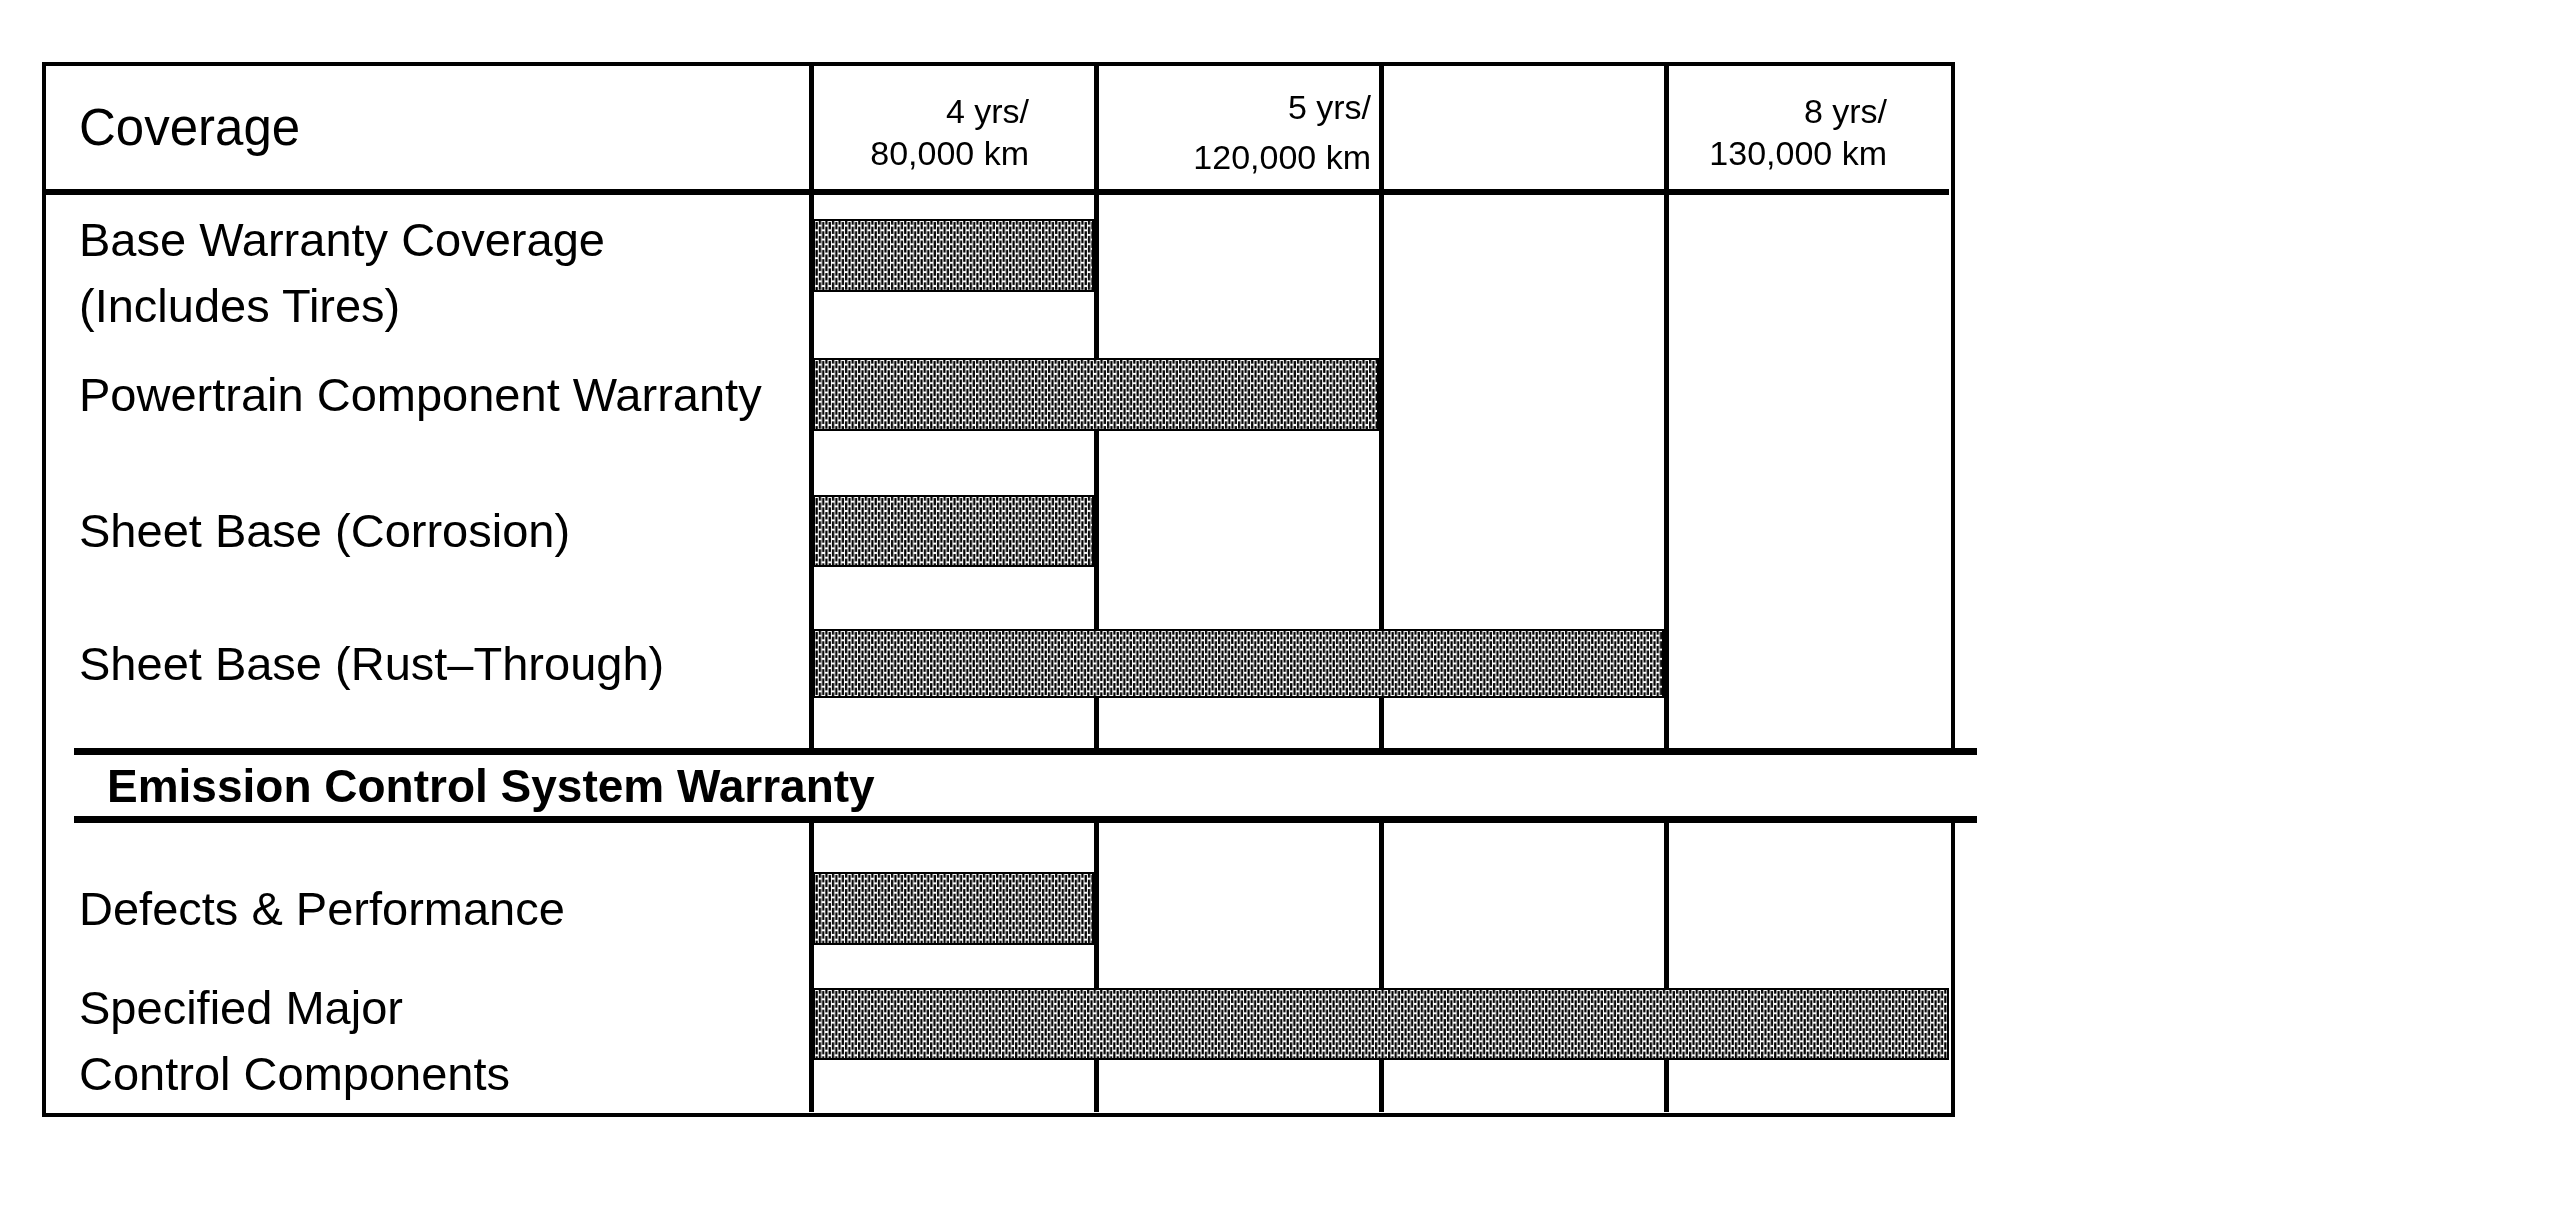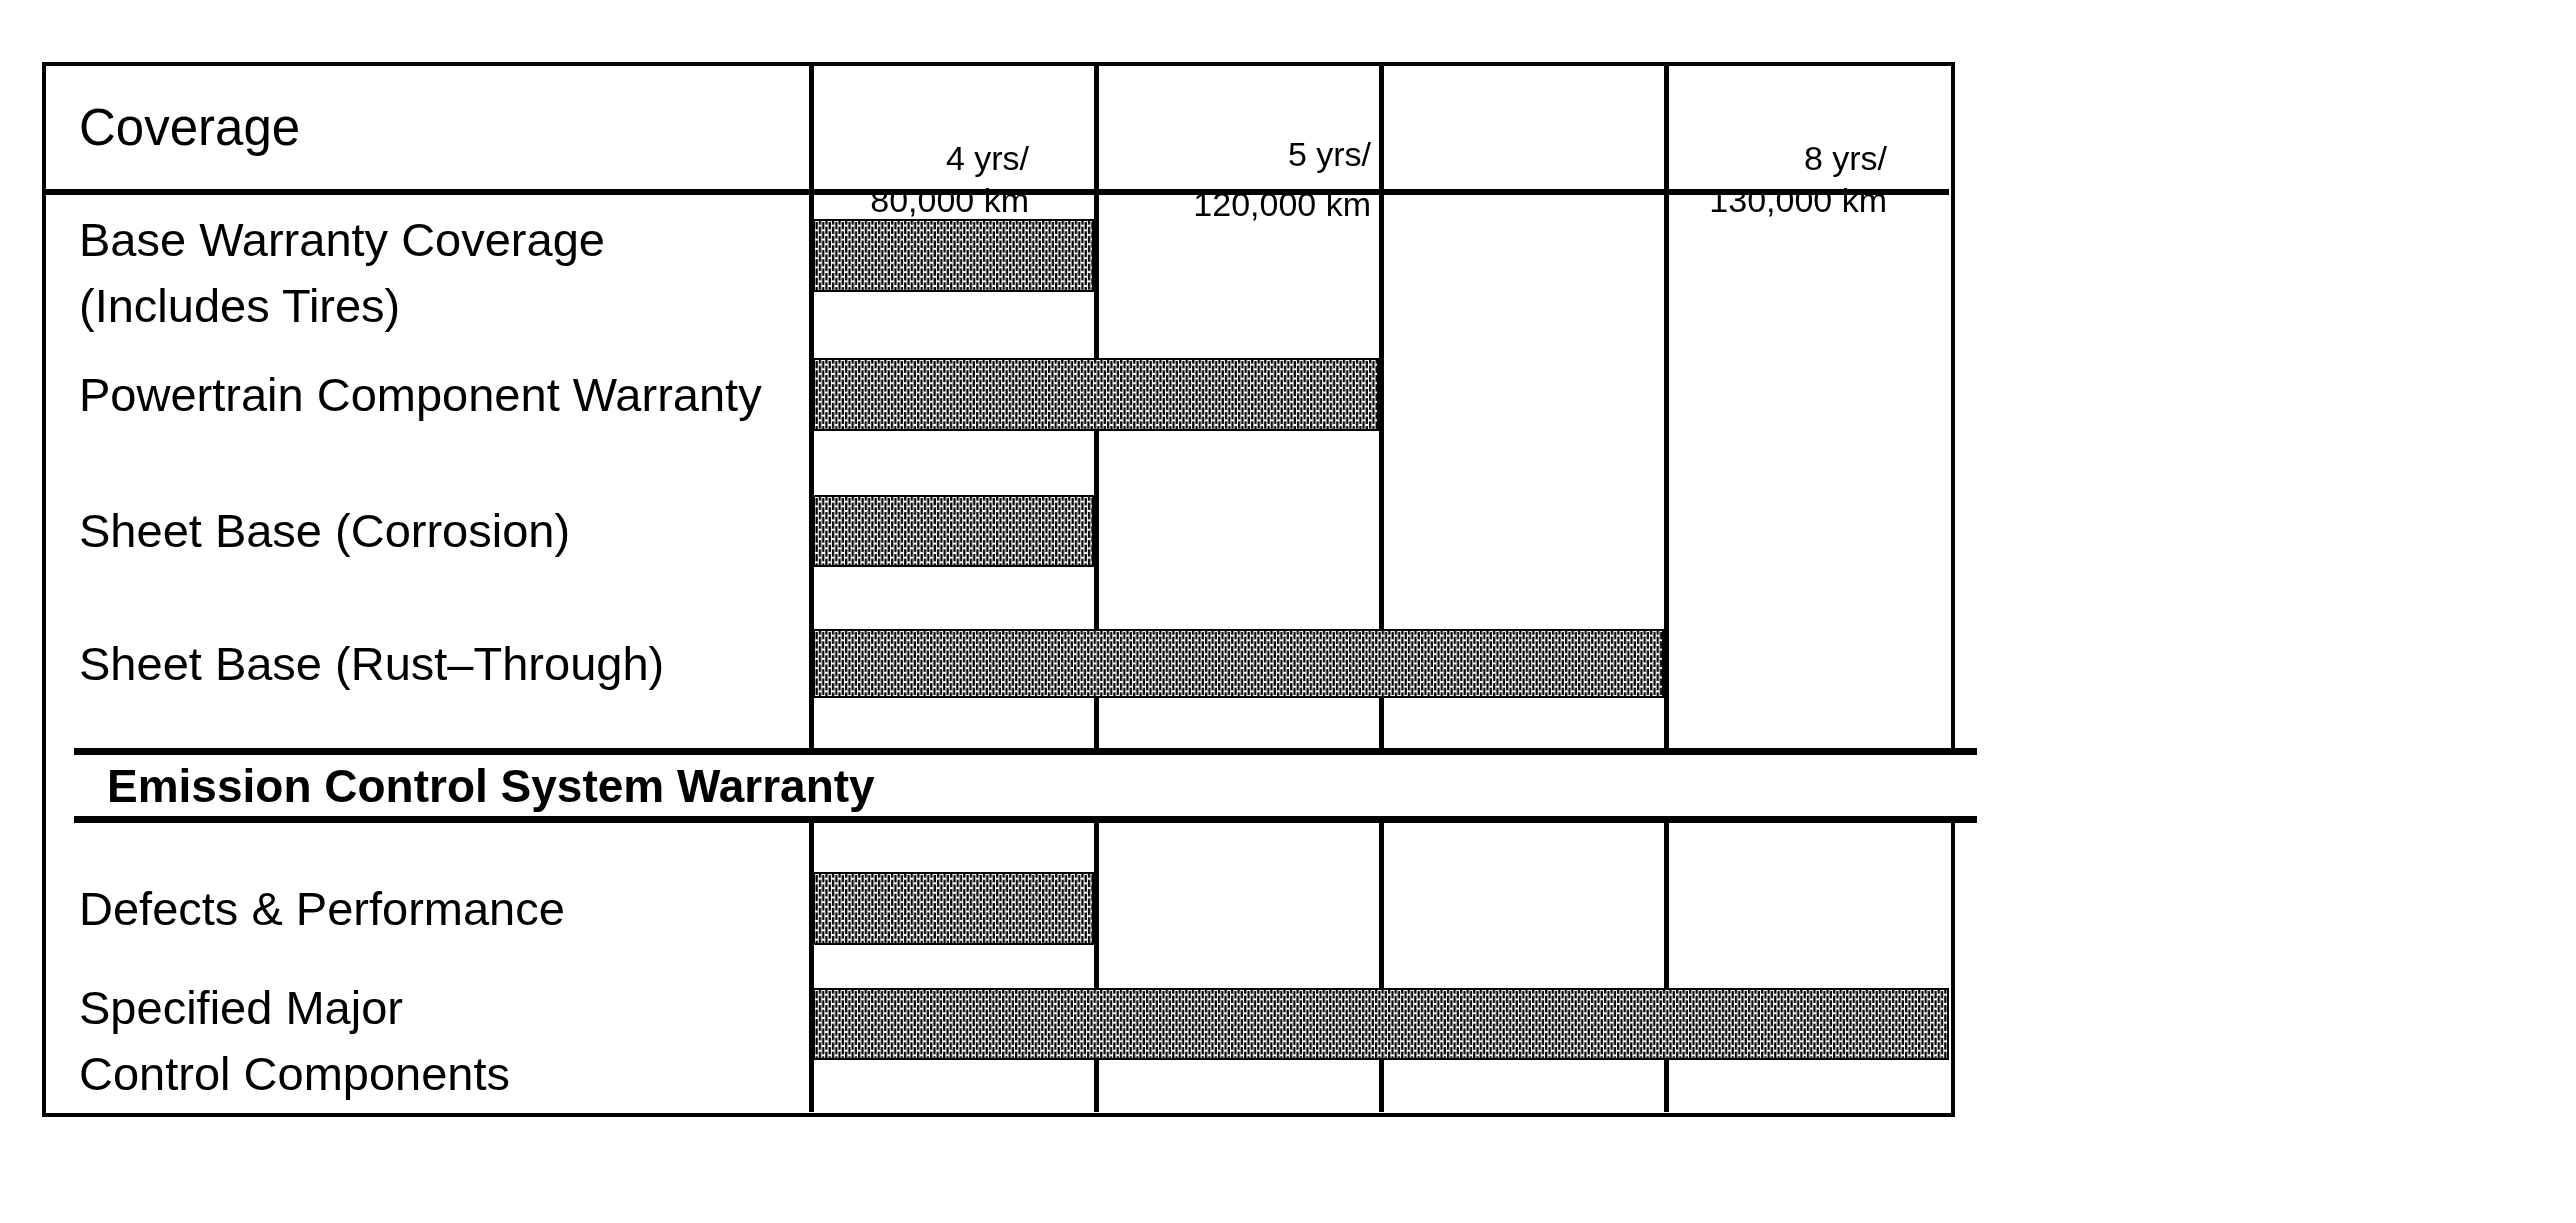--- a/index.html
+++ b/index.html
@@ -26,21 +26,21 @@
 
   .coverage-cell {
     position: absolute; left: 0; top: 0; width: 763px; height: 123px;
     display: flex; align-items: center; padding-left: 33px;
     font-size: 51px; font-weight: normal;
   }
   .head-cell {
     position: absolute; top: 0; height: 123px;
     display: flex; flex-direction: column; justify-content: center; align-items: flex-end;
     padding-right: 62px; padding-top: 9.2px;
-    font-size: 34px; line-height: 1.25; text-align: right; margin-top: 47px;
+    font-size: 34px; line-height: 1.25; text-align: right;
   }
   .head-cell.c1 { left: 767px; width: 278px; }
   .head-cell.c2 { left: 1106px; width: 281px; gap: 8px; }
   .head-cell.c3 { left: 1337px; width: 281px; }
   .head-cell.c4 { left: 1622px; width: 281px; }
 
   .section-band {
     position: absolute; left: 0; top: 682px; width: 100%; height: 75px;
     border-top: 7.2px solid #000; border-bottom: 7.2px solid #000;
     display: flex; align-items: center; padding-left: 33px;

